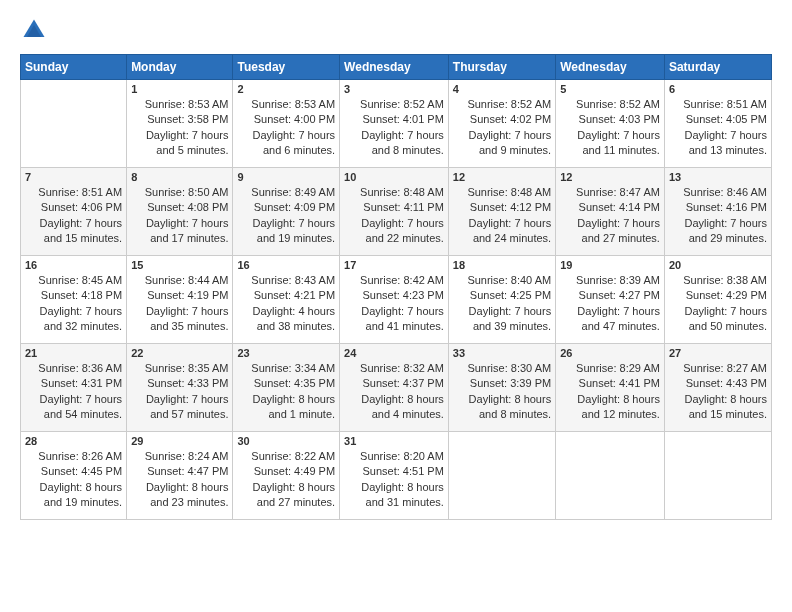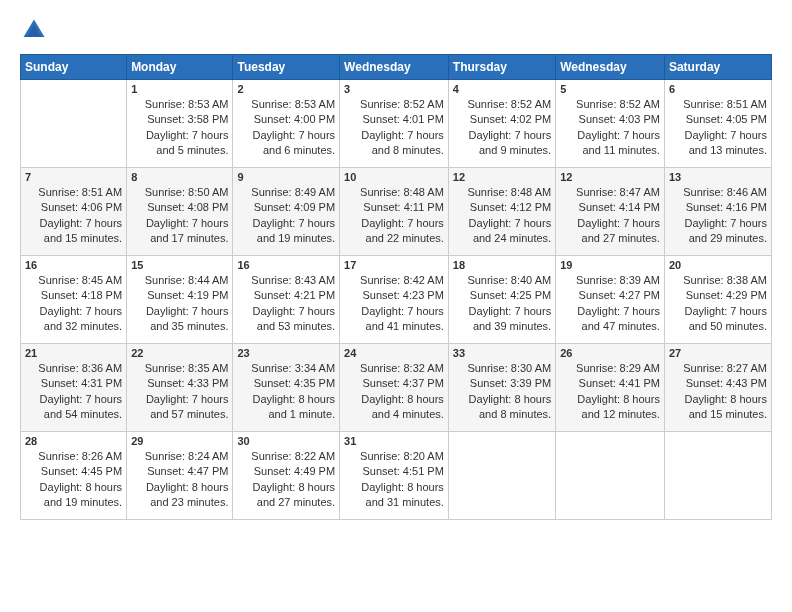--- a/index.html
+++ b/index.html
@@ -262,21 +262,21 @@
           <span>Sunrise: 8:44 AM</span><br>
           <span>Sunset: 4:19 PM</span><br>
           <span>Daylight: 7 hours and 35 minutes.</span>
         </div>
       </td>
           <td>
         <span class="day-number">16</span>
         <div class="day-info">
           <span>Sunrise: 8:43 AM</span><br>
           <span>Sunset: 4:21 PM</span><br>
-          <span>Daylight: 7 hours and 53 minutes.</span>
+          <span>Daylight: 4 hours and 38 minutes.</span>
         </div>
       </td>
           <td>
         <span class="day-number">17</span>
         <div class="day-info">
           <span>Sunrise: 8:42 AM</span><br>
           <span>Sunset: 4:23 PM</span><br>
           <span>Daylight: 7 hours and 41 minutes.</span>
         </div>
       </td>

